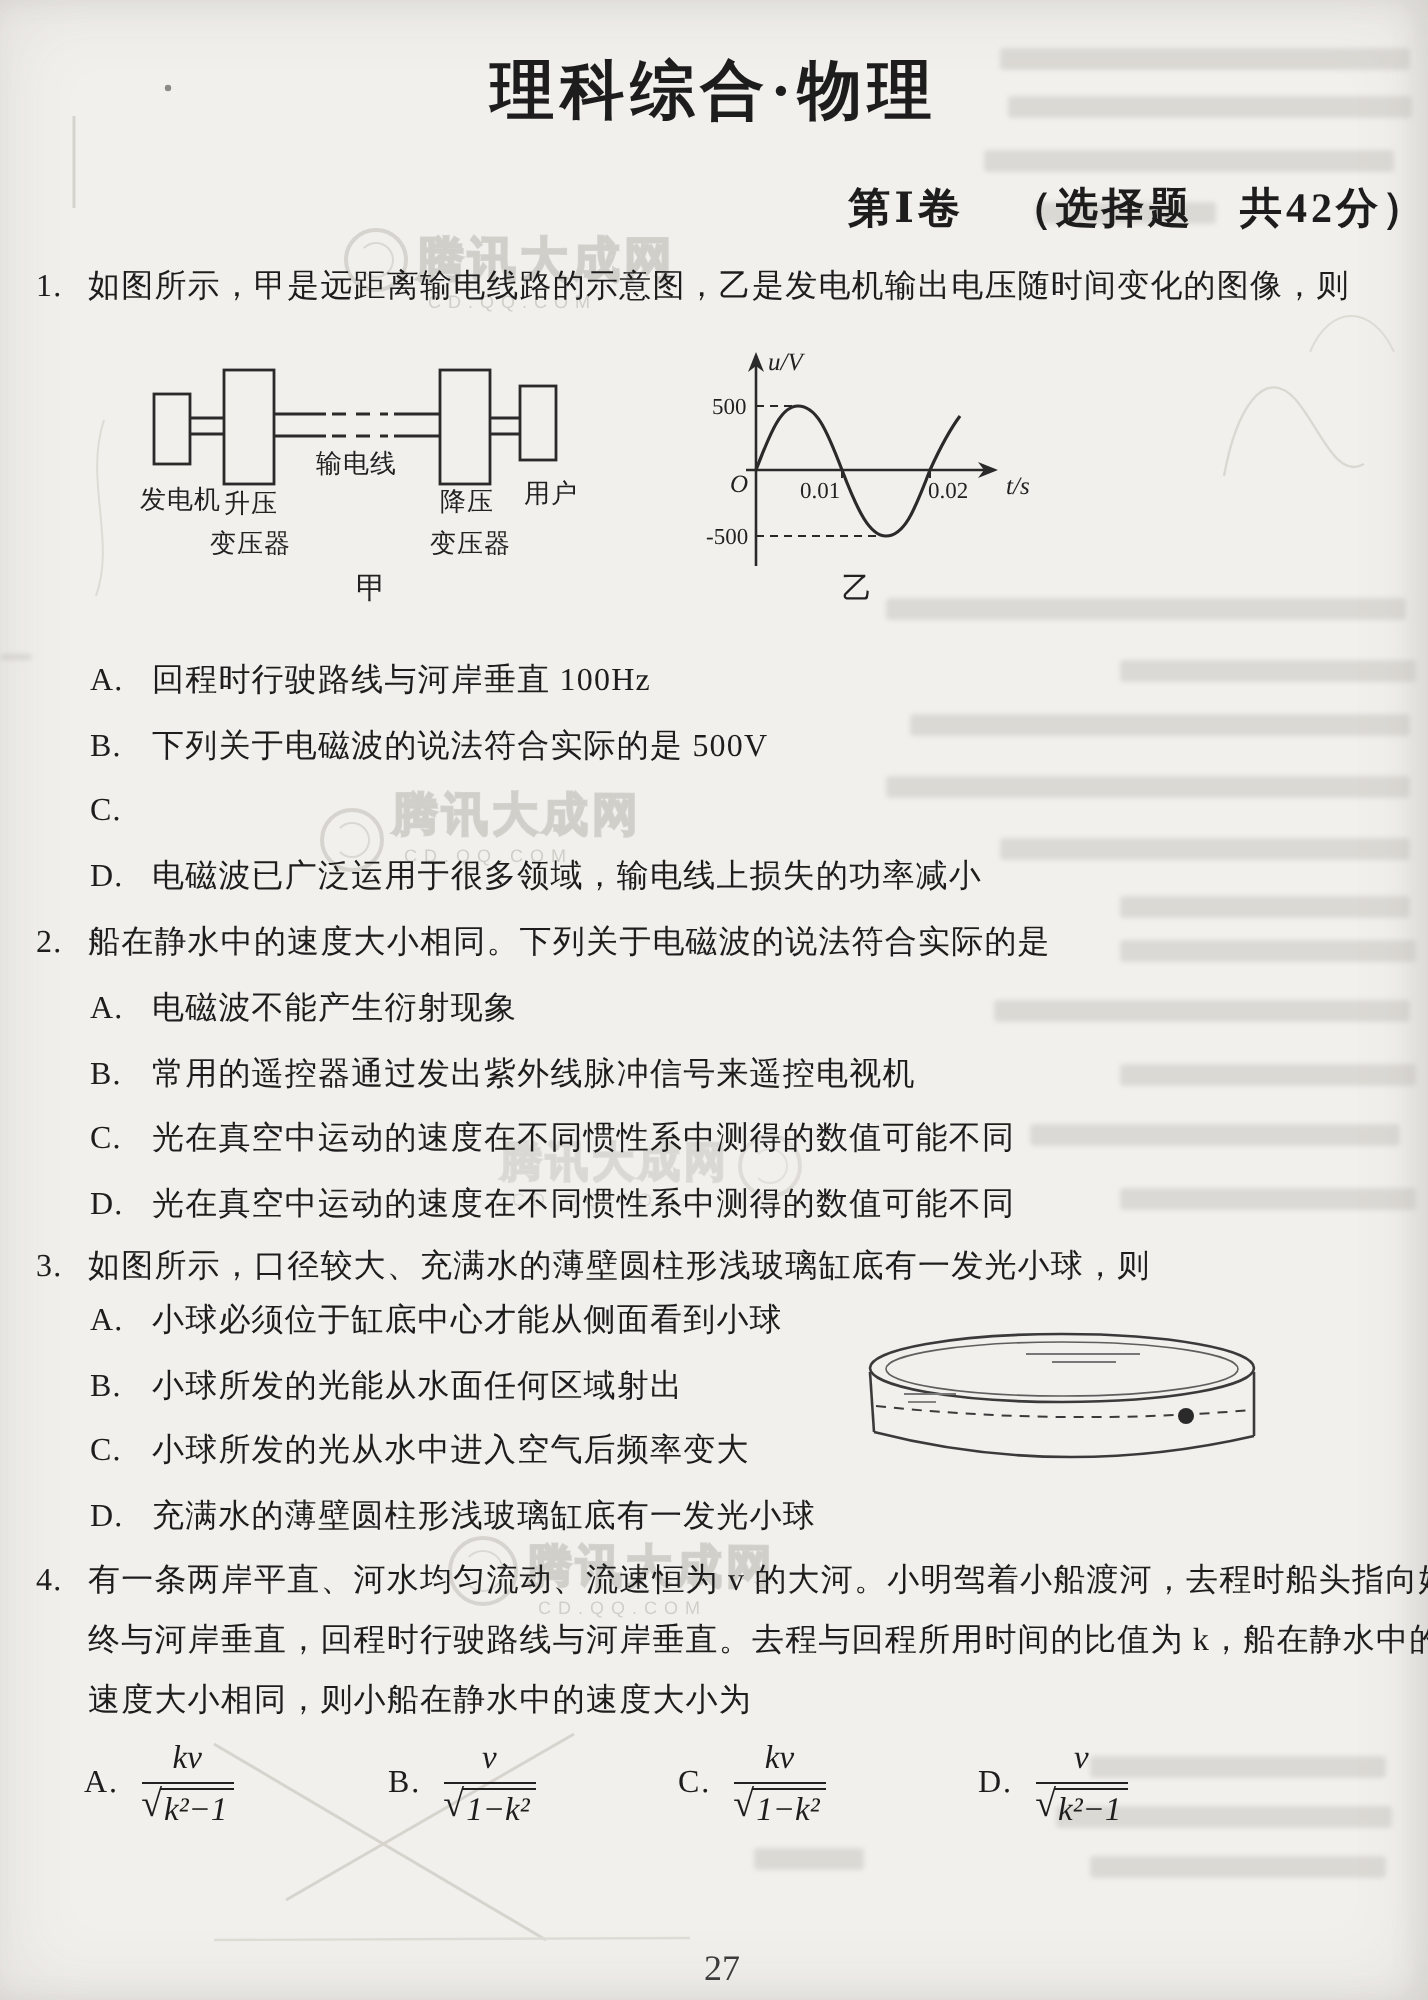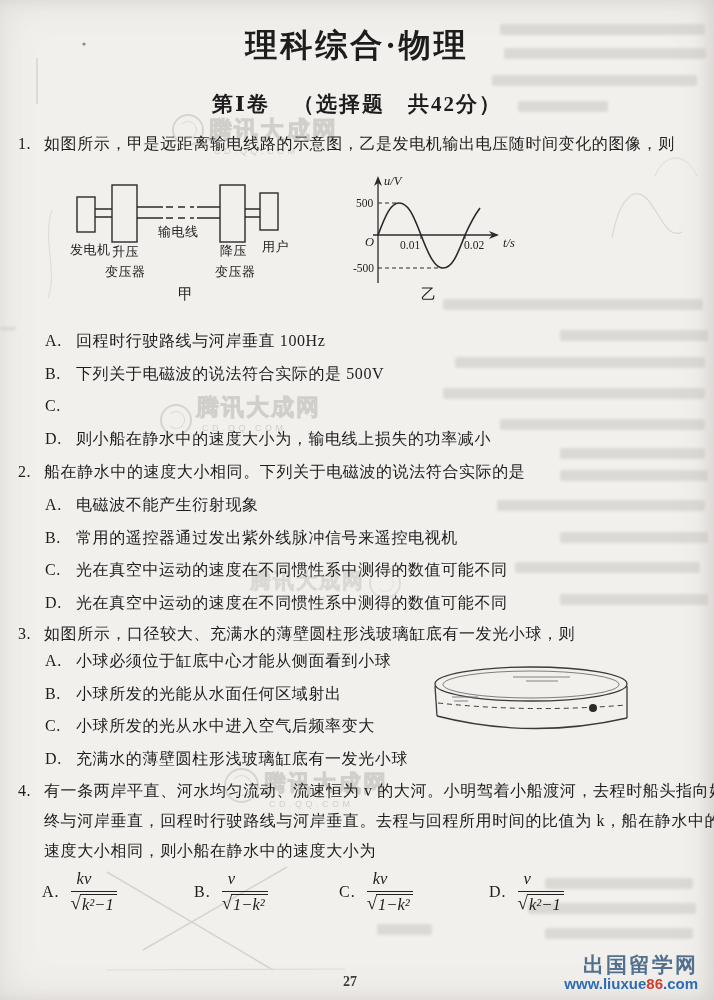--- a/index.html
+++ b/index.html
@@ -8,21 +8,21 @@
     position:relative; width:714px; height:1000px; margin:0 auto;
     background:#f2f0ed;
     box-shadow: inset 0 0 40px rgba(90,85,75,.12), inset -6px 0 14px rgba(90,85,75,.10);
     overflow:hidden;
     font-family:"Liberation Serif","DejaVu Serif",serif;
     color:#1d1d1d;
   }
   
   .title{position:absolute; top:24px; left:0; width:100%; text-align:center;
     font-size:32px; font-weight:bold; letter-spacing:3px;}
-  .section{position:absolute; top:90px; left:0; width:100%; text-align:center;
+  .section{position:absolute; top:90px; left:0; width:100%; text-align:right;
     font-size:21px; font-weight:bold; letter-spacing:2px;}
   
   .stem{position:absolute; left:18px; width:682px; font-size:16px; line-height:21px;
     letter-spacing:.6px; padding-left:26px; text-indent:-26px;}
   .qnum{display:inline-block; width:26px; text-indent:0; font-weight:normal;}
   .opts{position:absolute; left:45px; width:650px;}
   .opt{display:flex; gap:9px; font-size:16px; line-height:21px; letter-spacing:.6px;
     margin-bottom:11.5px;}
   .opt .ol{flex:0 0 22px;}
   .q1-stem{top:133px;} .q1-opts{top:330px;}
@@ -38,28 +38,28 @@
   .svg-cn{font-size:13px; letter-spacing:.5px;}
   .svg-cap{font-size:15px;}
   .svg-it{font-style:italic; font-size:12.5px;}
   .svg-num{font-size:11.5px;}
   
   .mathrow{position:absolute; top:870px; left:0; width:714px; height:70px;}
   .mopt{position:absolute; display:flex; align-items:center; gap:11px; font-size:16px;}
   .mopt .ol{letter-spacing:1px;}
   .frac{display:inline-flex; flex-direction:column; align-items:center;
     font-style:italic; font-size:16.5px; line-height:1.15;}
-  .frac .num{align-self:stretch; text-align:left; border-bottom:1.4px solid #222;
+  .frac .num{align-self:stretch; text-align:center; border-bottom:1.4px solid #222;
     padding:0 6px 2px;}
   .frac .den{display:inline-flex; align-items:flex-start; padding-top:2px;}
   .sqrt{font-style:normal; font-size:19px; line-height:1; transform:translateY(-1px);}
   .rad{border-top:1.4px solid #222; padding:1px 3px 0 2px; margin-left:-1px;}
   
-  .pagenum{position:absolute; left:330px; top:974px; width:40px; text-align:center;
-    font-size:14px; color:#3c3c3c;font-weight:bold;}
+  .pagenum{position:absolute; left:330px; top:974px; width:40px; text-align:right;
+    font-size:18px; color:#3c3c3c;}
   .lx{position:absolute; right:16px; top:953px; text-align:right; line-height:1.1;}
   .lx-name{font-size:21px; font-weight:bold; color:#51718f; letter-spacing:2px;
     font-family:"Liberation Sans","DejaVu Sans",sans-serif;}
   .lx-url{font-size:15px; font-weight:bold; color:#2d6cb4;
     font-family:"Liberation Sans","DejaVu Sans",sans-serif;}
   .lx-url .hot{color:#d23b2e;}
   
   .wm{position:absolute; display:flex; align-items:flex-start; gap:4px;
     opacity:.65; pointer-events:none;justify-content:flex-end;}
   .wm-circle{width:28px; height:28px; border:2px solid rgba(165,161,153,.55);
@@ -200,21 +200,21 @@
       </div>
     <div class="opt">
         <span class="ol">B.</span>
         <span>下列关于电磁波的说法符合实际的是 500V</span>
       </div>
     <div class="opt">
         <span class="ol">C.</span>
       </div>
     <div class="opt">
         <span class="ol">D.</span>
-        <span>则小船在静水中的速度大小为，输电线上损失的功率减小</span>
+        <span>电磁波已广泛运用于很多领域，输电线上损失的功率减小</span>
       </div>
   </div>
 
   <div class="stem q2-stem">
     <span class="qnum">2.</span><span>船在静水中的速度大小相同。下列关于电磁波的说法符合实际的是</span>
   </div>
   <div class="opts q2-opts">
     <div class="opt">
         <span class="ol">A.</span>
         <span>电磁波不能产生衍射现象</span>
@@ -314,18 +314,14 @@
         <span class="num">v</span>
         <span class="den">
             <span class="sqrt">√</span>
             <span class="rad">k²−1</span>
           </span>
       </span>
     </div>
   </div>
 
   <div class="pagenum">27</div>
-  <div class="lx">
-    <div class="lx-name">出国留学网</div>
-    <div class="lx-url"><span>www.liuxue</span><span class="hot">86</span><span>.com</span></div>
-  </div>
 
 </div>
 
 </body></html>

